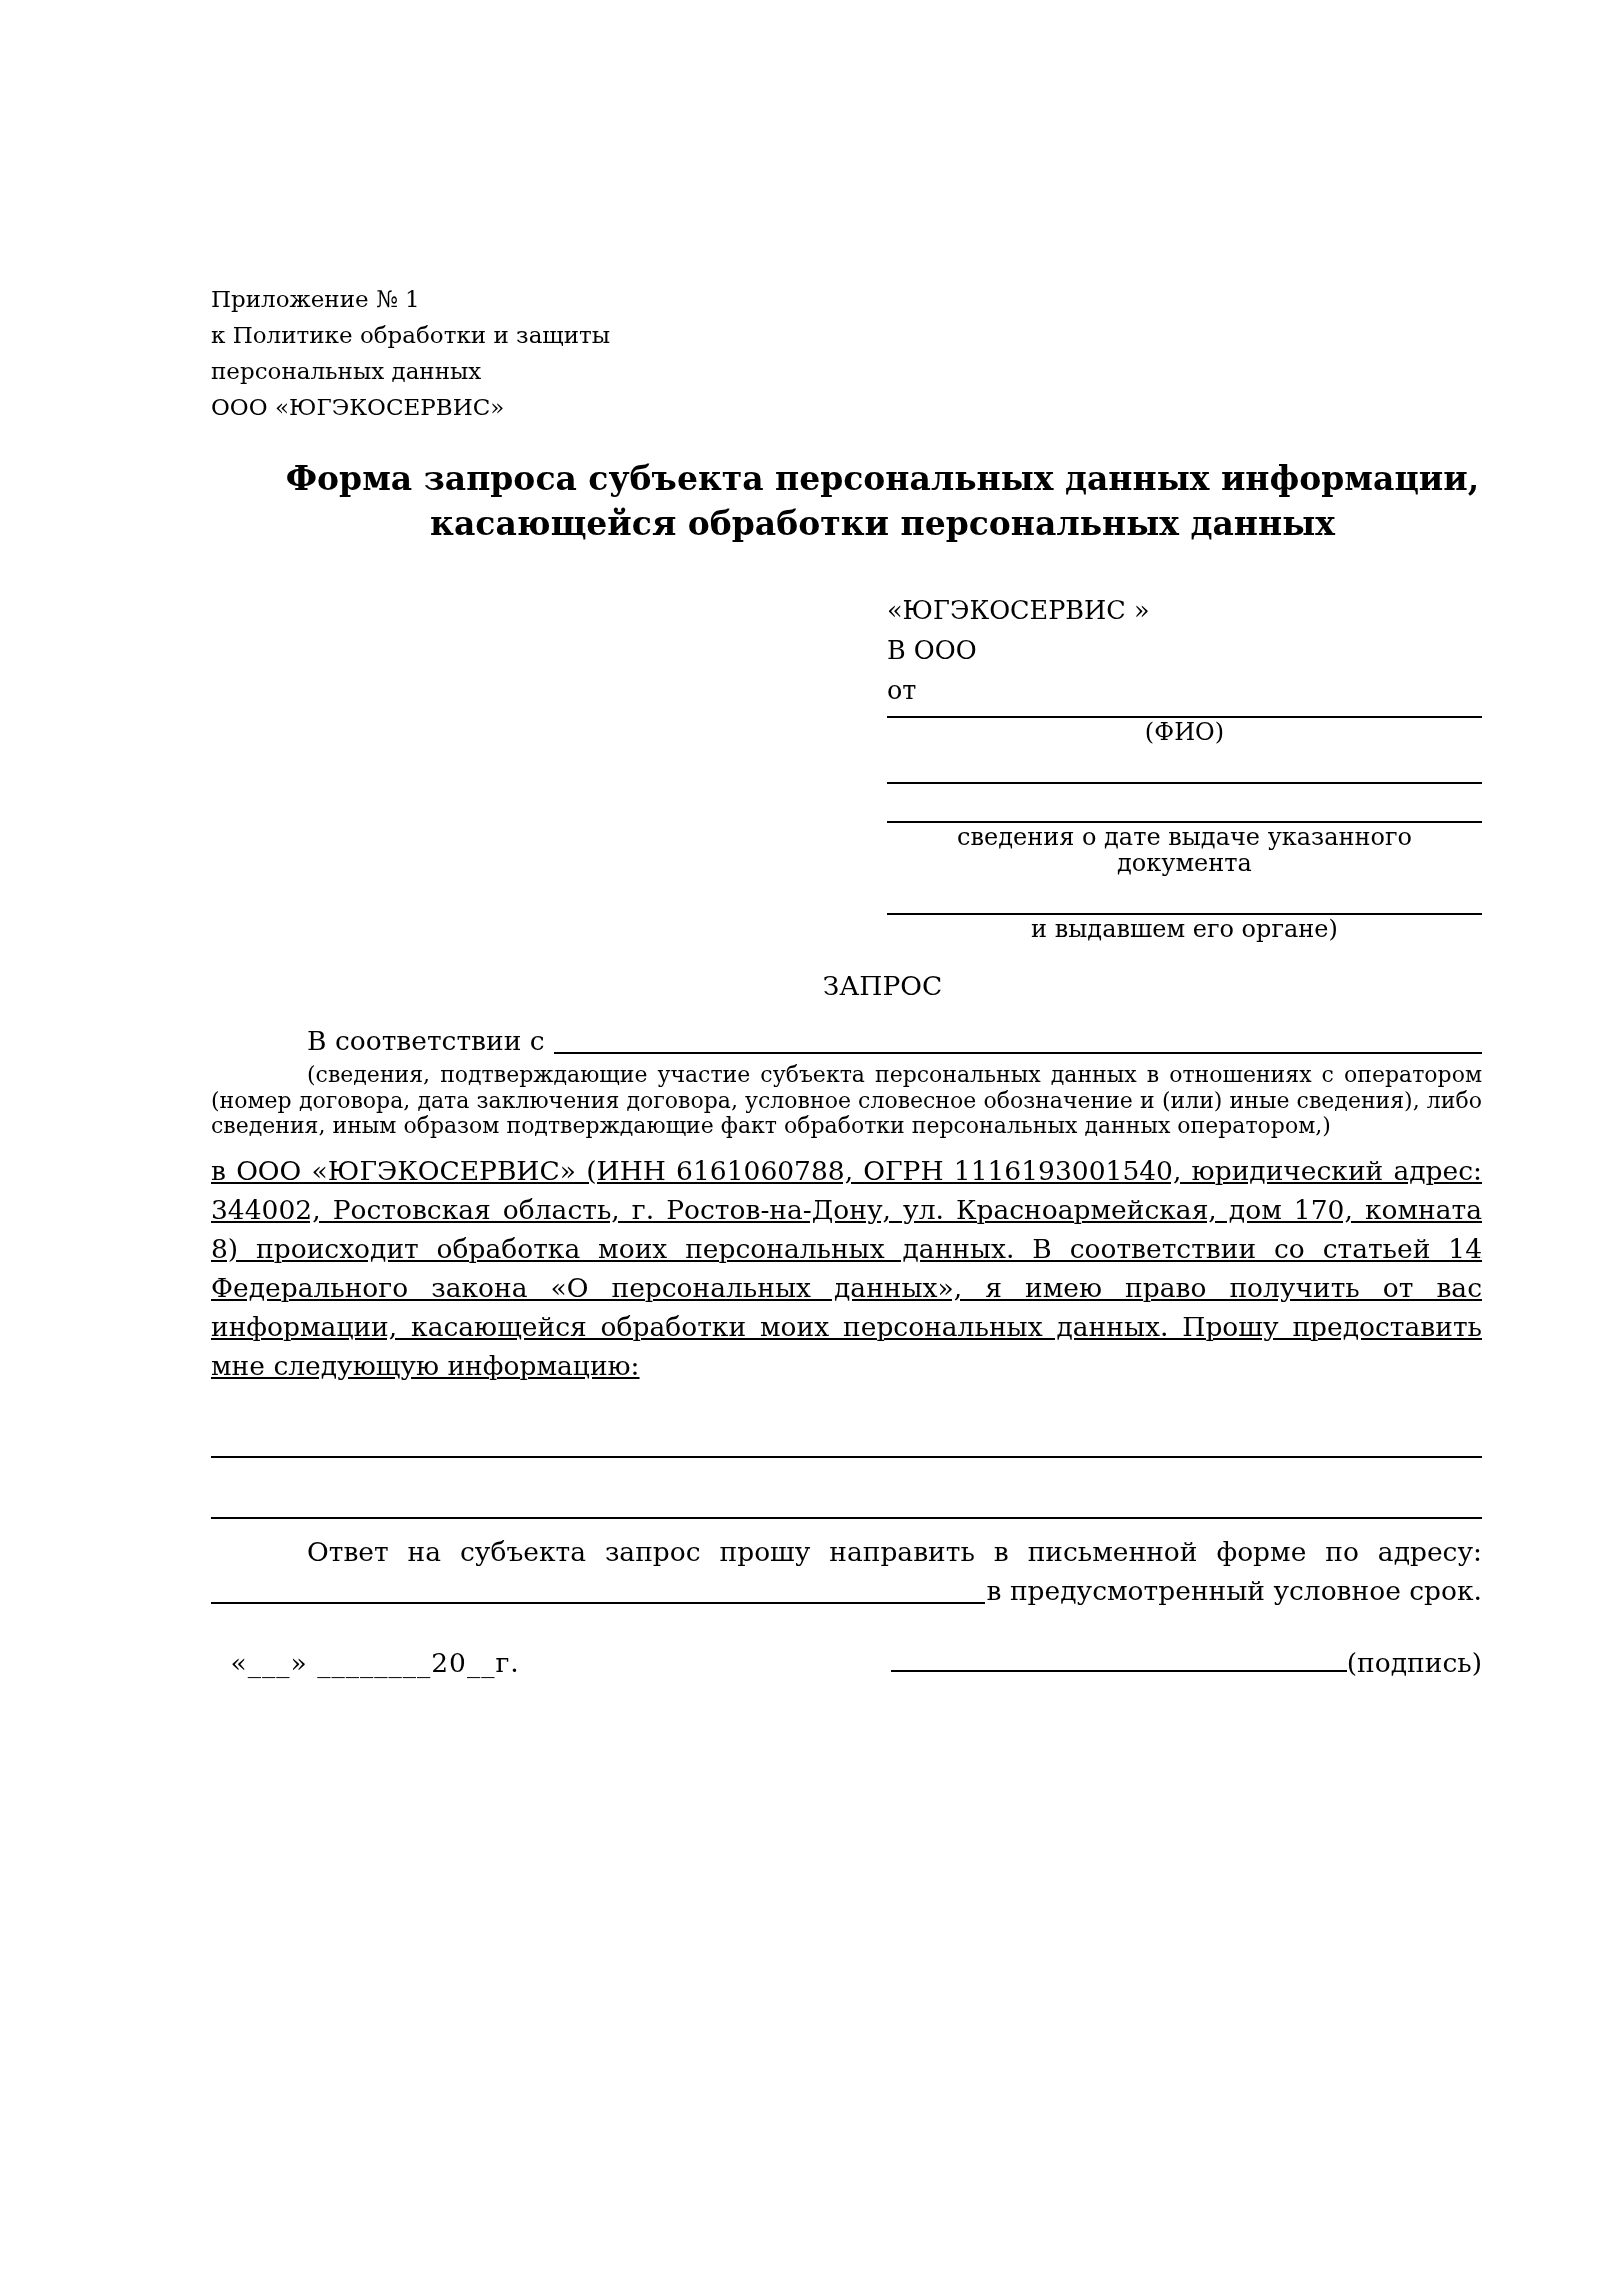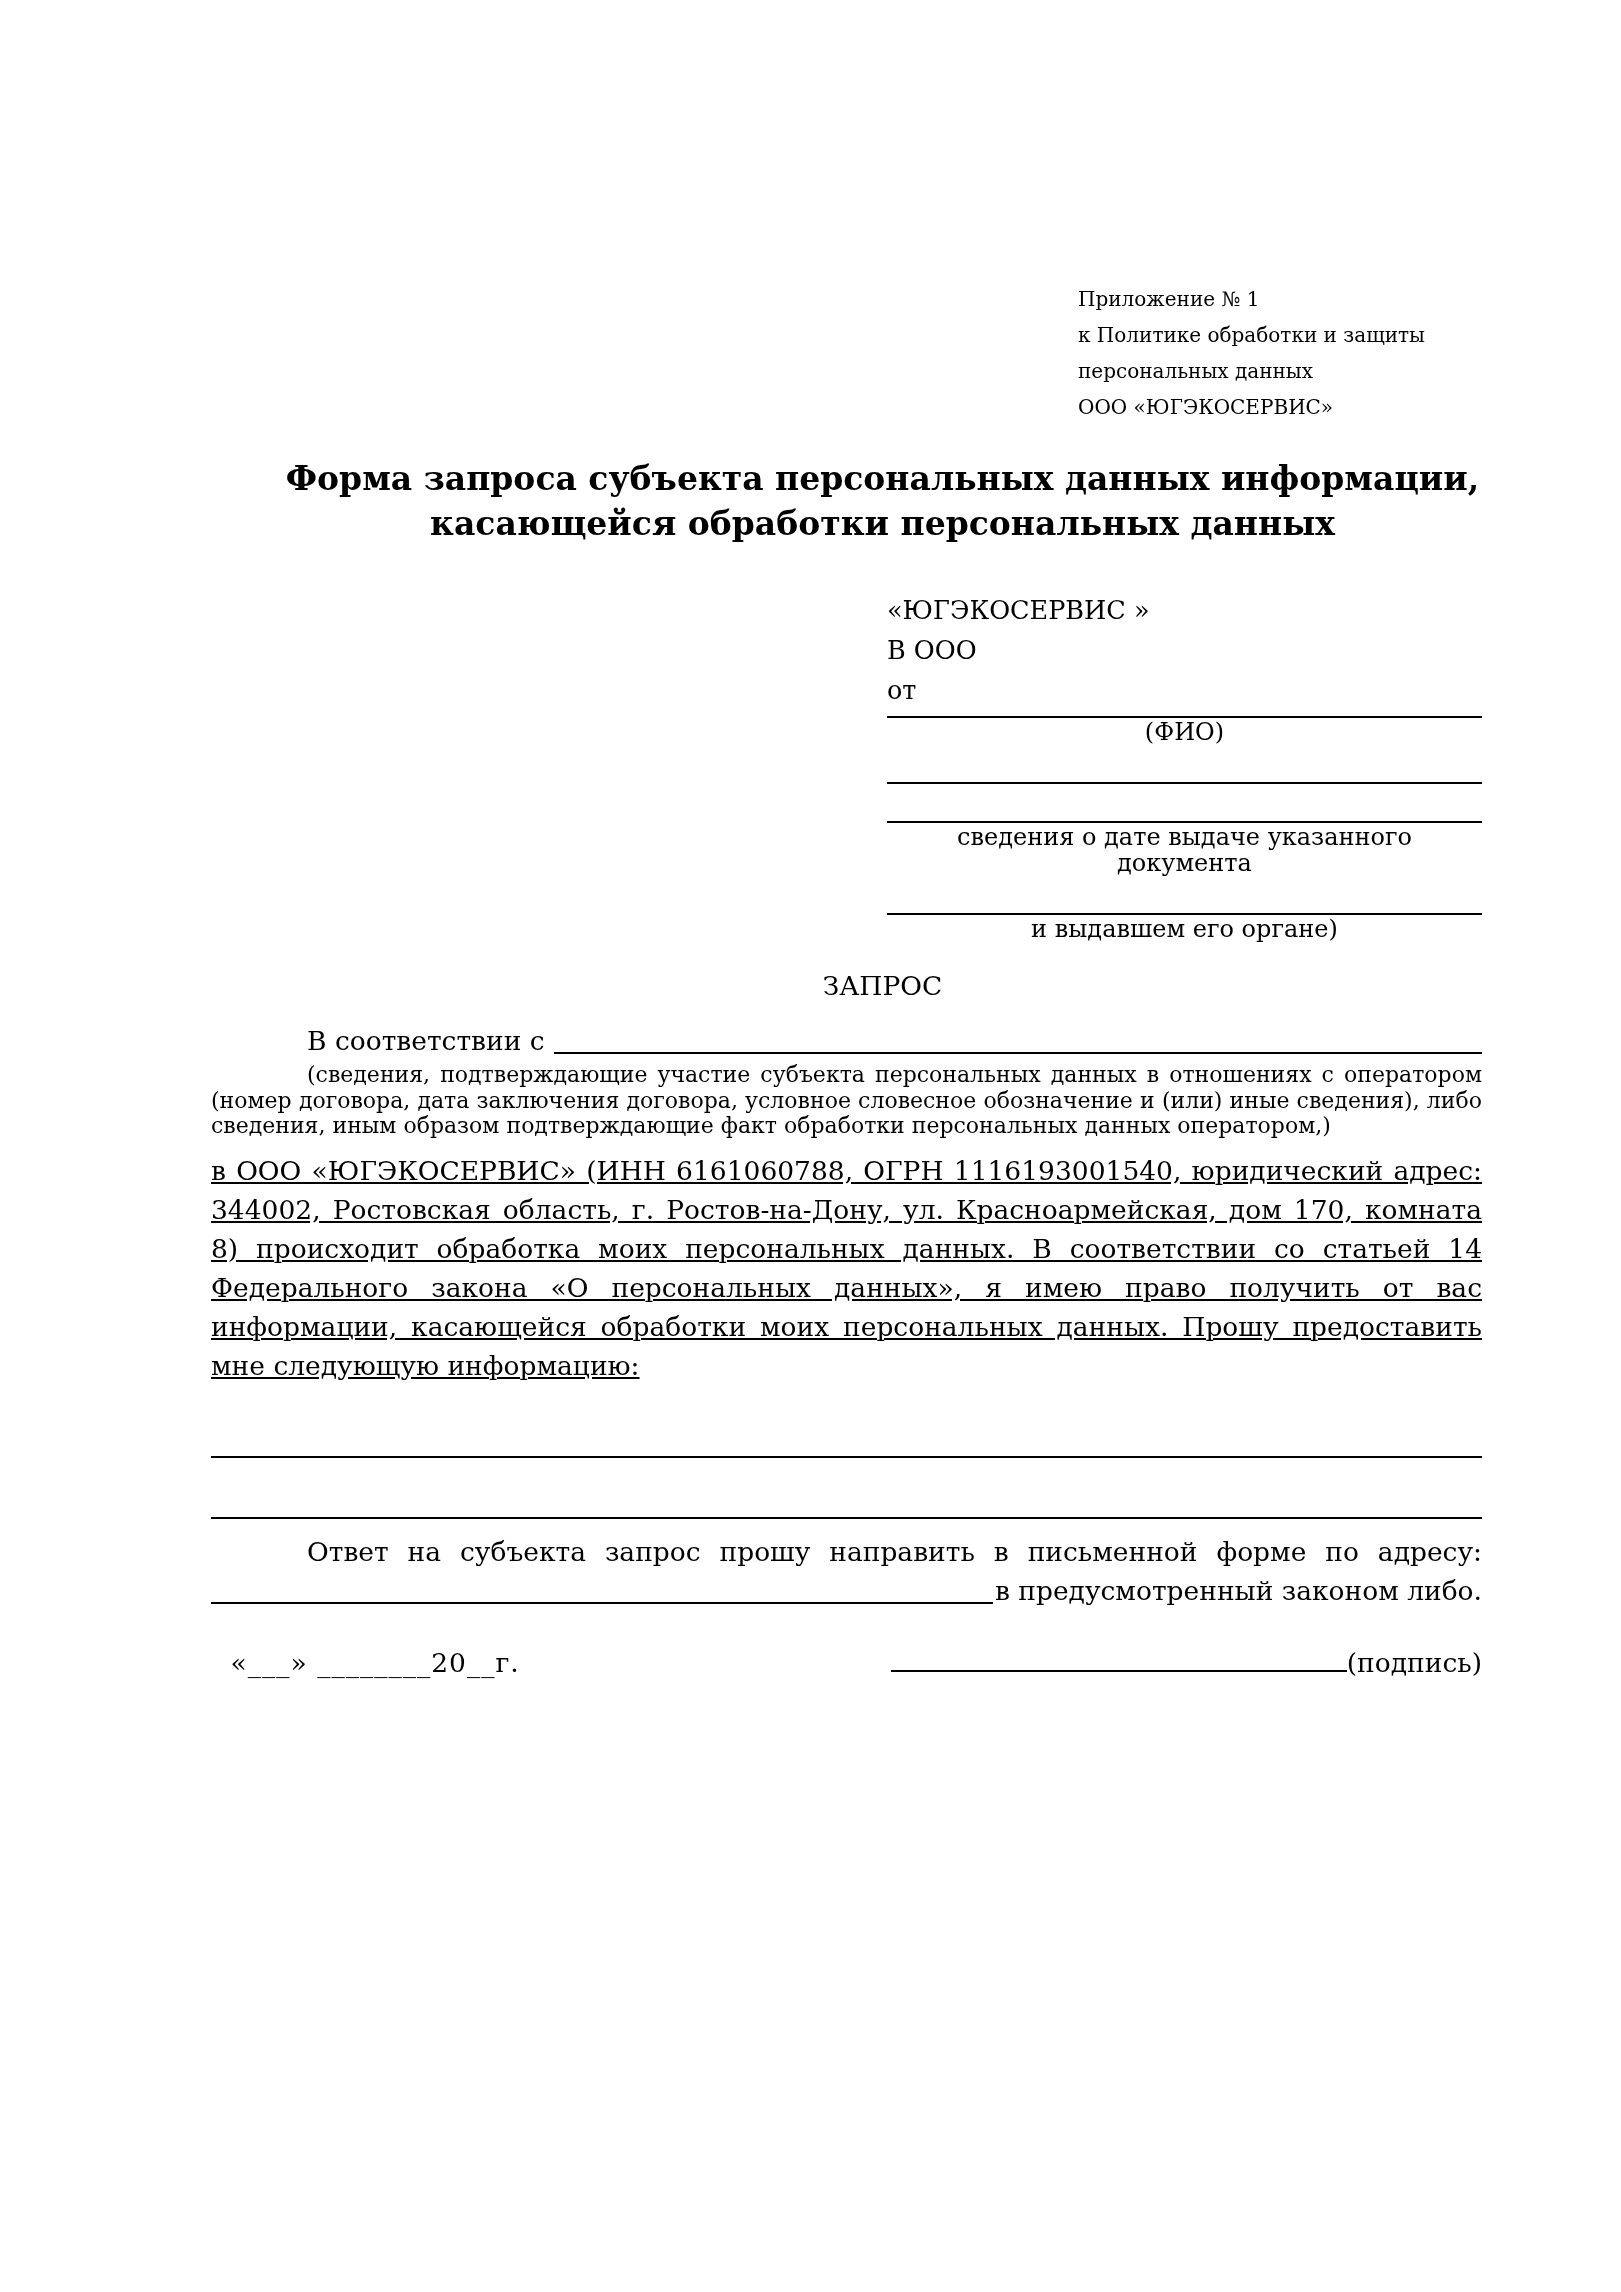--- a/index.html
+++ b/index.html
@@ -15,22 +15,21 @@
     color: #000000;
     font-family: "DejaVu Serif", "Liberation Serif", serif;
     font-size: 26.5px;
     line-height: 39px;
     box-sizing: border-box;
     padding: 281px 139px 0 211px;
     overflow: hidden;
   }
   
   .annex-block {
-    margin-left: 867px; 
-    font-size: 20px;
+    font-size: 23px;
     line-height: 36px;
   }
   .annex-block div { white-space: nowrap; }
   
   .doc-title {
     margin: 31px -211px 0 -139px; 
     text-align: center;
     font-weight: bold;
     font-size: 33px;
     line-height: 45px;
@@ -171,21 +170,21 @@
   <div class="footnote">(сведения, подтверждающие участие субъекта персональных данных в отношениях с оператором (номер договора, дата заключения договора, условное словесное обозначение и (или) иные сведения), либо сведения, иным образом подтверждающие факт обработки персональных данных оператором,)</div>
 
   <div class="body-par">в ООО «ЮГЭКОСЕРВИС» (ИНН 6161060788, ОГРН 1116193001540, юридический адрес: 344002, Ростовская область, г. Ростов-на-Дону, ул. Красноармейская, дом 170, комната 8) происходит обработка моих персональных данных. В соответствии со статьей 14 Федерального закона «О персональных данных», я имею право получить от вас информации, касающейся обработки моих персональных данных. Прошу предоставить мне следующую информацию:</div>
 
   <div class="rule blank-a"></div>
   <div class="rule blank-b"></div>
 
   <div class="reply-sentence">Ответ на субъекта запрос прошу направить в письменной форме по адресу:</div>
   <div class="reply-row">
     <span class="fill-line"></span>
-    <span class="suffix">в предусмотренный законом либо.</span>
+    <span class="suffix">в предусмотренный условное срок.</span>
   </div>
 
   <div class="foot-row">
     <span class="date-blank">«___» ________20__г.</span>
     <span class="sig-group"><span class="sig-line"></span><span>(подпись)</span></span>
   </div>
 
 </div>
 
 

